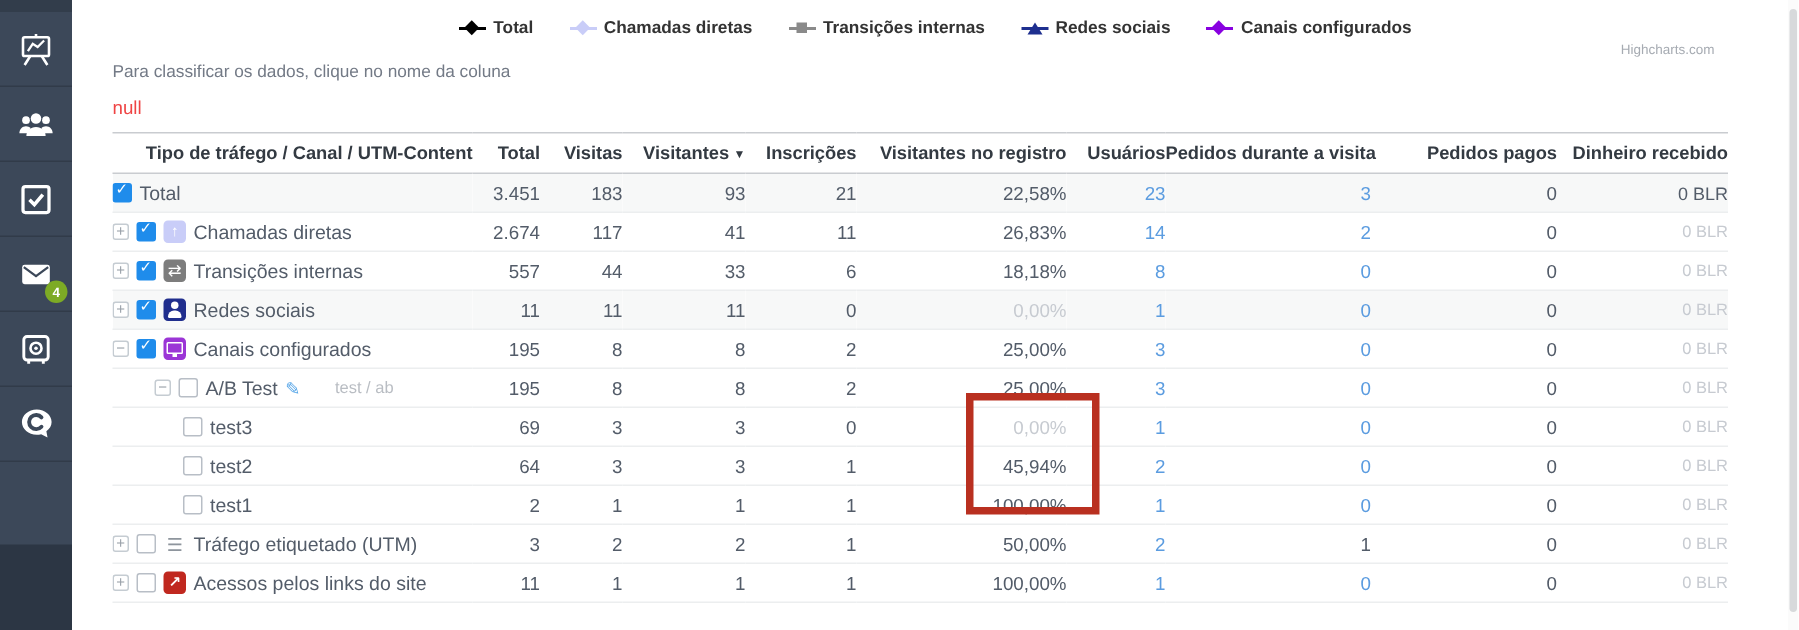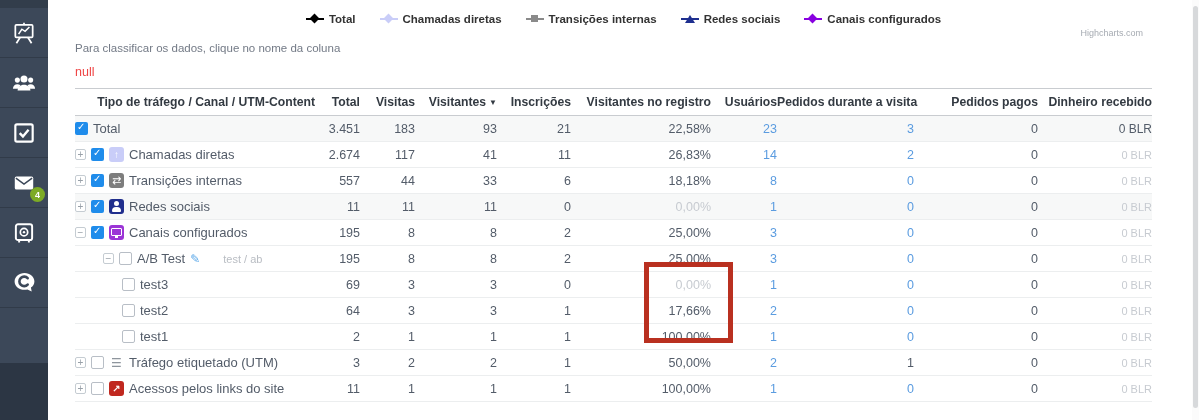--- a/index.html
+++ b/index.html
@@ -391,21 +391,21 @@
         <span class="cb unchecked"></span>
 
         <span class="rlabel">test2</span>
 
       </span>
     </td>
     <td class="num">64</td>
     <td class="num">3</td>
     <td class="num">3</td>
     <td class="num">1</td>
-    <td class="num">17,66%</td>
+    <td class="num">45,94%</td>
     <td class="num link">2</td>
     <td class="num link">0</td>
     <td class="num">0</td>
     <td class="num">0 BLR</td>
   </tr>
           <tr>
     <td class="c-label">
       <span class="cellwrap" style="padding-left: 47px;">
 
         <span class="cb unchecked"></span>

